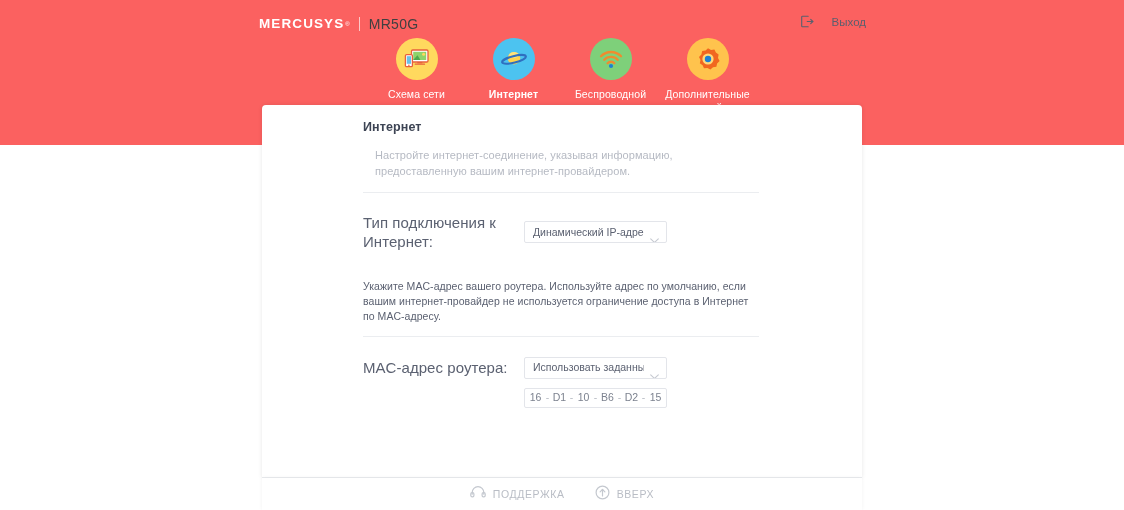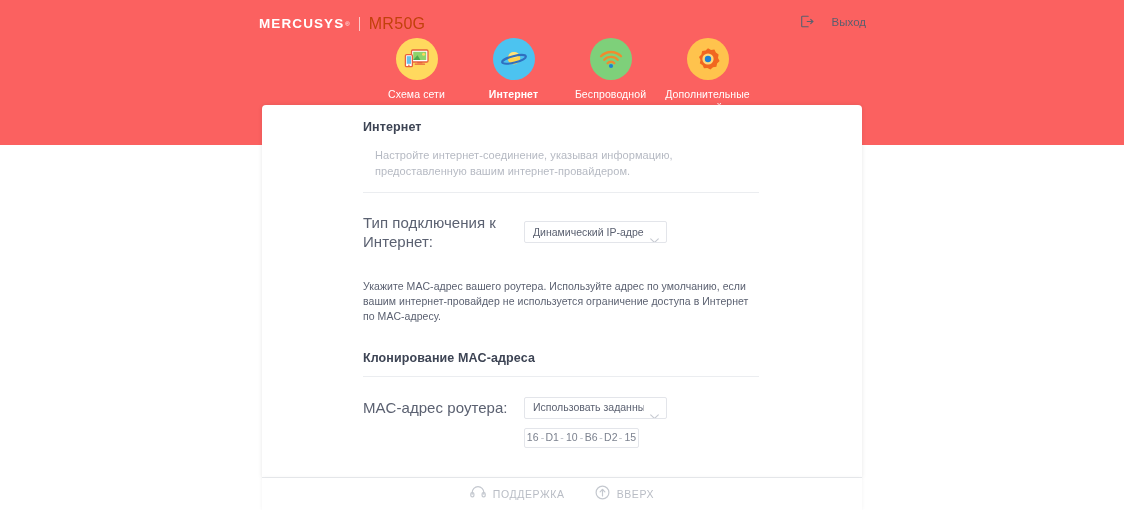--- a/index.html
+++ b/index.html
@@ -49,22 +49,22 @@
     margin-left: 1px;
     letter-spacing: 0;
   }
   .brand-sep {
     width: 1px;
     height: 14px;
     background: rgba(255,255,255,0.65);
     margin: 0 9px 0 9px;
   }
   .brand-model {
-    font-size: 16px;
-    color: #c2410c;
+    font-size: 14px;
+    color: #404040;
     letter-spacing: 0.3px;
     line-height: 1;
   }
 
   
   .logout {
     position: absolute;
     right: 258px;
     top: 14px;
     display: flex;
@@ -238,21 +238,21 @@
   }
 
   
   .mac-row {
     display: flex;
     align-items: center;
     margin-top: 9px;
   }
   .mac-spacer { width: 152px; padding-right: 9px; }
   .mac-fields {
-    width: 115px;
+    width: 143px;
     height: 20px;
     border: 1px solid #e3e5ea;
     border-radius: 2px;
     background: #ffffff;
     display: flex;
     align-items: center;
     justify-content: center;
     box-sizing: border-box;
     gap: 0px;
   }
@@ -409,21 +409,20 @@
           <svg width="9" height="6" viewBox="0 0 9 6">
             <path d="M0.7 0.9 L4.5 4.5 L8.3 0.9" fill="none" stroke="#c6cad1" stroke-width="1.1" stroke-linecap="round" stroke-linejoin="round"></path>
           </svg>
         </span>
       </div>
     </div>
 
 
     <div class="note">Укажите MAC-адрес вашего роутера. Используйте адрес по умолчанию, если вашим интернет-провайдер не используется ограничение доступа в Интернет по MAC-адресу.</div>
 
-    <h3 class="section-title-2">Клонирование MAC-адреса</h3>
     <div class="hr"></div>
 
     <div class="form-row">
       <div class="form-label">MAC-адрес роутера:</div>
       <div class="select">
         <span class="select-value">Использовать заданный MAC-а</span>
         <span class="chevron">
           <svg width="9" height="6" viewBox="0 0 9 6">
             <path d="M0.7 0.9 L4.5 4.5 L8.3 0.9" fill="none" stroke="#c6cad1" stroke-width="1.1" stroke-linecap="round" stroke-linejoin="round"></path>
           </svg>

